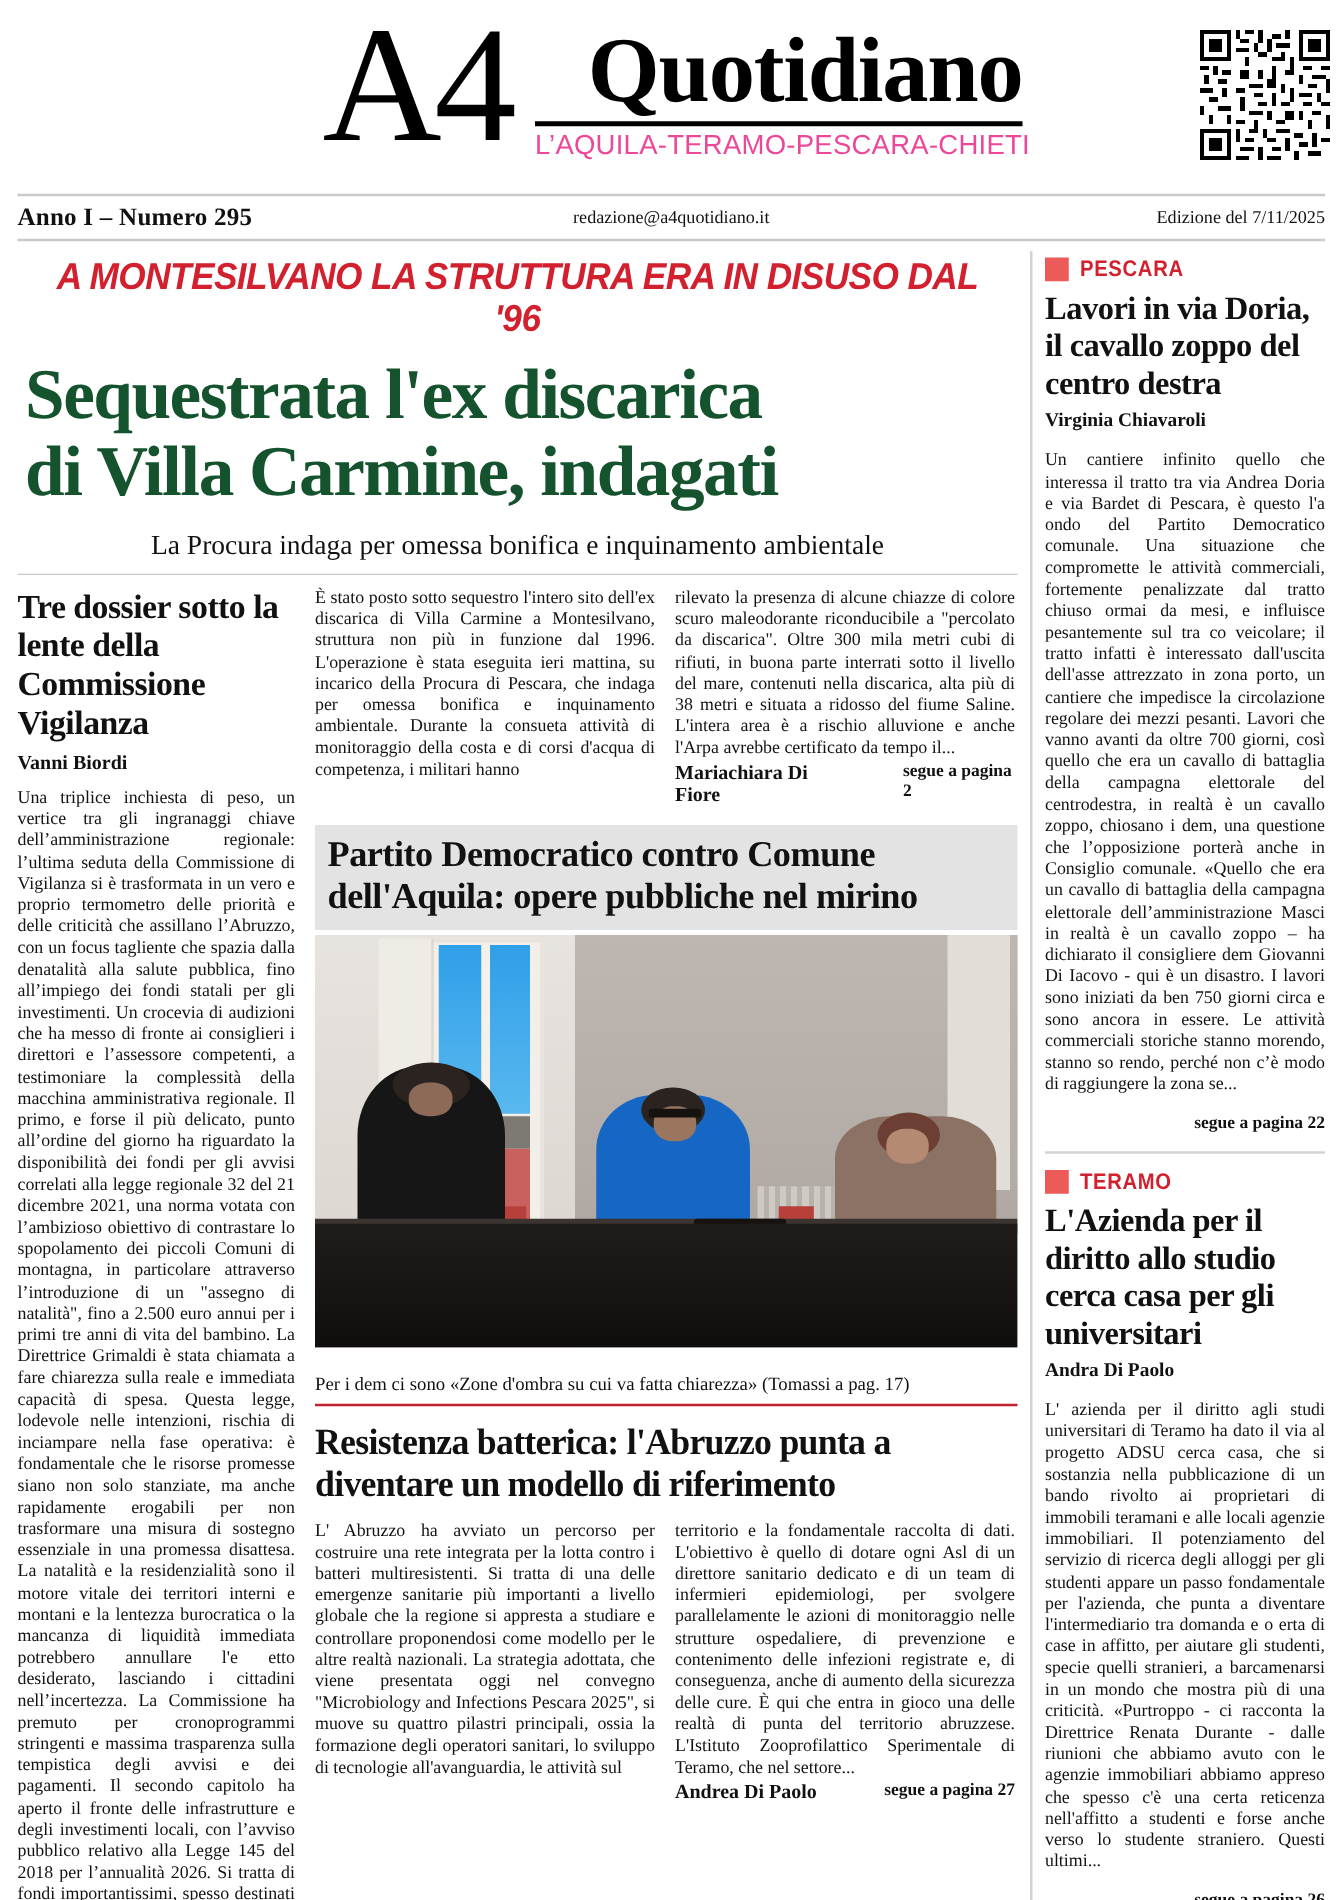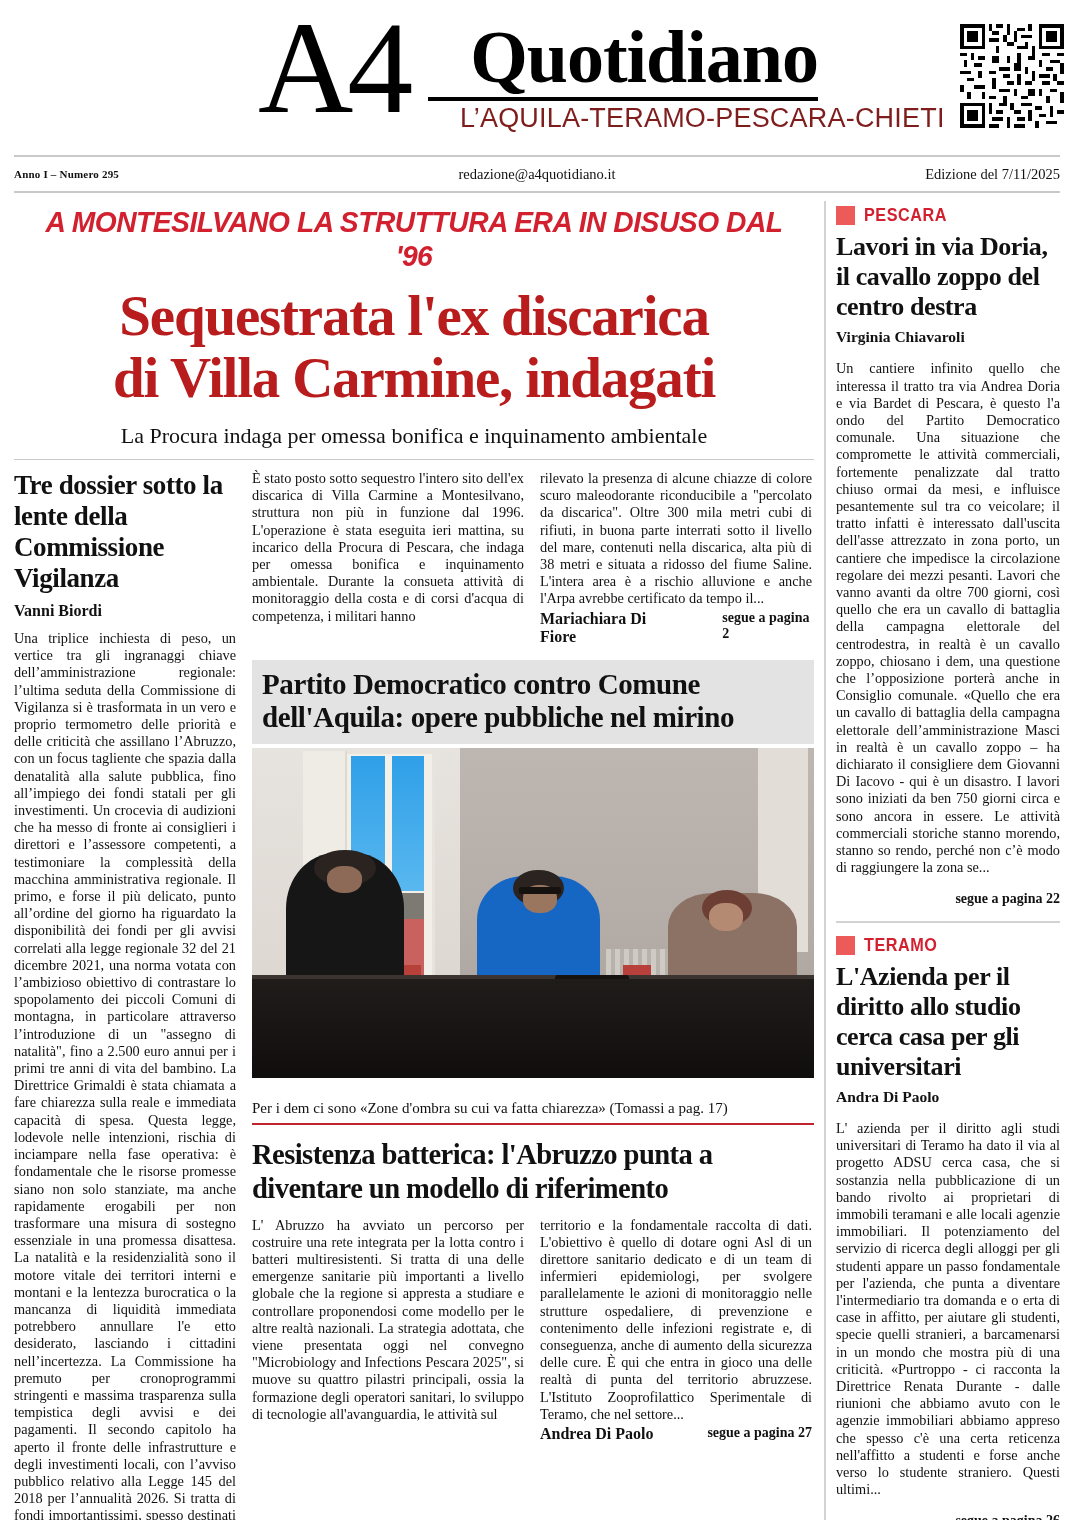--- a/index.html
+++ b/index.html
@@ -25,57 +25,57 @@
   }
   .logo-right{position:absolute;left:170px;top:12px;width:390px;}
   .logo-quot{
     font-family:"Liberation Serif", serif;
     font-weight:700;font-size:74px;line-height:74px;letter-spacing:-1px;
     color:#000;text-align:right;
   }
   .logo-rule{height:4px;background:#000;margin:3px 0 2px 0;}
   .logo-sub{
     font-family:"Liberation Sans", sans-serif;
-    font-size:27px;letter-spacing:0.2px;font-weight:400;
-    text-align:center;color:#7f1d1d;white-space:nowrap;margin-left:32px;
+    font-size:22px;letter-spacing:0.2px;font-weight:400;
+    text-align:center;color:#ec4899;white-space:nowrap;
   }
   .qr{
     position:absolute;right:10px;top:24px;width:104px;height:104px;
     background:#fff;
   }
   .qr svg{display:block;}
 
   
   .infobar{
     position:relative;margin:0 14px;
     border-top:2px solid #c9c9c9;border-bottom:2px solid #c9c9c9;
     height:34px;display:flex;align-items:center;
   }
-  .infobar .left{flex:0 0 300px;font-size:11px;font-weight:600;letter-spacing:.2px;}
+  .infobar .left{flex:0 0 300px;font-size:20px;font-weight:600;letter-spacing:.2px;}
   .infobar .mid{flex:1;text-align:center;font-size:14.5px;}
   .infobar .right{flex:0 0 300px;text-align:right;font-size:14.5px;font-weight:400;}
 
   
   .body-grid{display:flex;margin:8px 14px 0 14px;height:1320px;}
   .main-area{width:800px;}
   .side-rule{width:2px;background:#d3d3d3;margin:0 10px;}
   .sidebar{width:228px;}
 
   
   .kicker{
     font-family:"Liberation Sans", sans-serif;
     font-weight:700;font-style:italic;font-size:30px;line-height:34px;
     color:#d2202f;letter-spacing:-.5px;text-align:center;
     margin:4px 0 12px 0;
     transform:scaleX(.94);transform-origin:center;
   }
   .lead-headline{
     font-family:"Liberation Serif", serif;
     font-weight:700;font-size:57px;line-height:62px;
-    text-align:center;letter-spacing:-1.2px;color:#b91c1c;
+    text-align:left;letter-spacing:-1.2px;color:#14532d;
     margin:0 6px;
   }
   .lead-sub{
     text-align:center;font-size:22px;margin-top:14px;margin-bottom:10px;
     color:#111;
   }
   .thin-rule{height:1px;background:#c9c9c9;margin:8px 0 10px 0;}
 
   
   .lead-cols{display:flex;}

